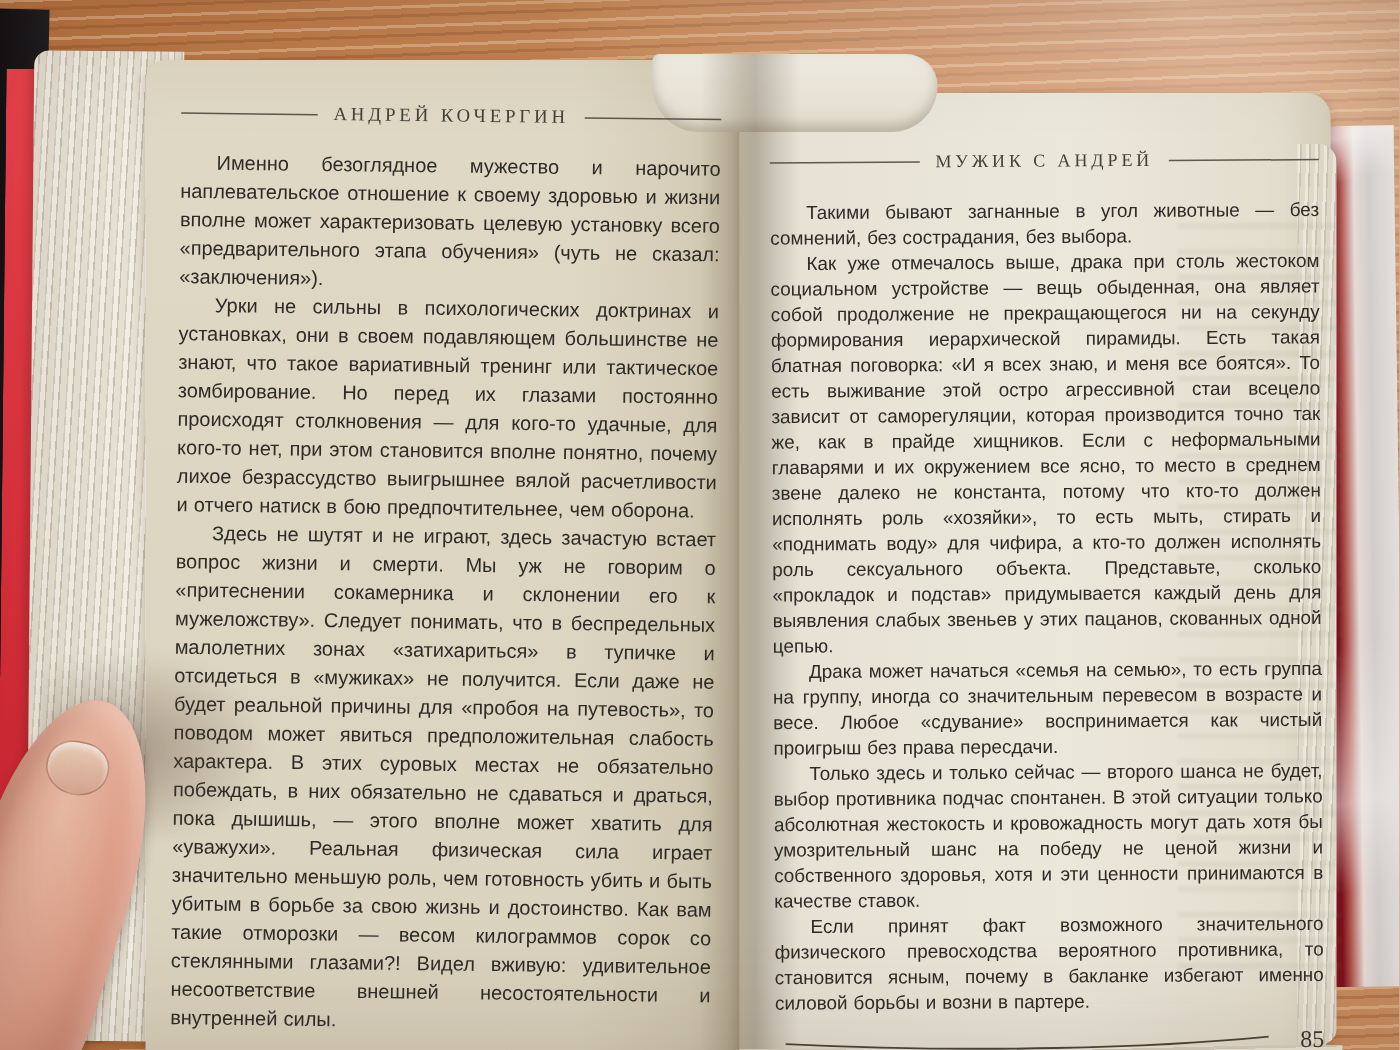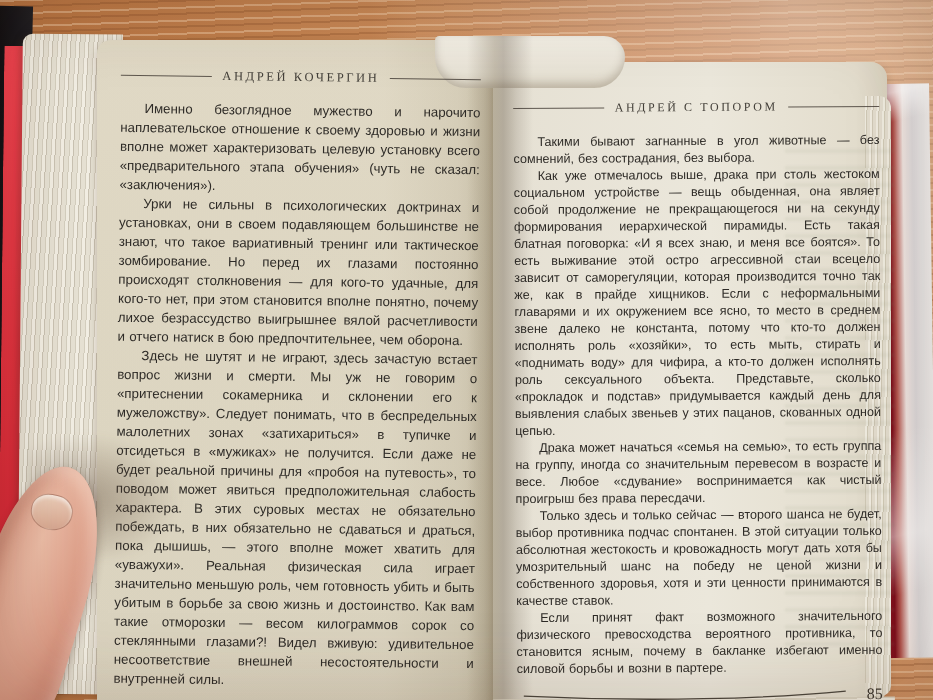--- a/index.html
+++ b/index.html
@@ -145,21 +145,21 @@
         <span>73</span>
         <svg width="320" height="16" viewBox="0 0 320 16">
           <path d="M4 4 C 110 17, 230 15, 316 3" stroke="#4a453c" stroke-width="1.3" fill="none"></path>
         </svg>
       </div>
     </div>
 
     <div class="page-text right-text">
       <div class="page-header">
         <span class="rule"></span>
-        <span>АНДРЕЙ С ТОПОРОМ</span>
+        <span>МУЖИК С АНДРЕЙ</span>
         <span class="rule"></span>
       </div>
       <div class="body">
         <p>Такими бывают загнанные в угол животные — без сомнений, без сострадания, без выбора.</p>
         <p>Как уже отмечалось выше, драка при столь жестоком социальном устройстве — вещь обыденная, она являет собой продолжение не прекращающегося ни на секунду формирования иерархической пирамиды. Есть такая блатная поговорка: «И я всех знаю, и меня все боятся». То есть выживание этой остро агрессивной стаи всецело зависит от саморегуляции, которая производится точно так же, как в прайде хищников. Если с неформальными главарями и их окружением все ясно, то место в среднем звене далеко не константа, потому что кто-то должен исполнять роль «хозяйки», то есть мыть, стирать и «поднимать воду» для чифира, а кто-то должен исполнять роль сексуального объекта. Представьте, сколько «прокладок и подстав» придумывается каждый день для выявления слабых звеньев у этих пацанов, скованных одной цепью.</p>
         <p>Драка может начаться «семья на семью», то есть группа на группу, иногда со значительным перевесом в возрасте и весе. Любое «сдувание» воспринимается как чистый проигрыш без права пересдачи.</p>
         <p>Только здесь и только сейчас — второго шанса не будет, выбор противника подчас спонтанен. В этой ситуации только абсолютная жестокость и кровожадность могут дать хотя бы умозрительный шанс на победу не ценой жизни и собственного здоровья, хотя и эти ценности принимаются в качестве ставок.</p>
         <p>Если принят факт возможного значительного физического превосходства вероятного противника, то становится ясным, почему в бакланке избегают именно силовой борьбы и возни в партере.</p>
       </div>
       <div class="page-footer">

